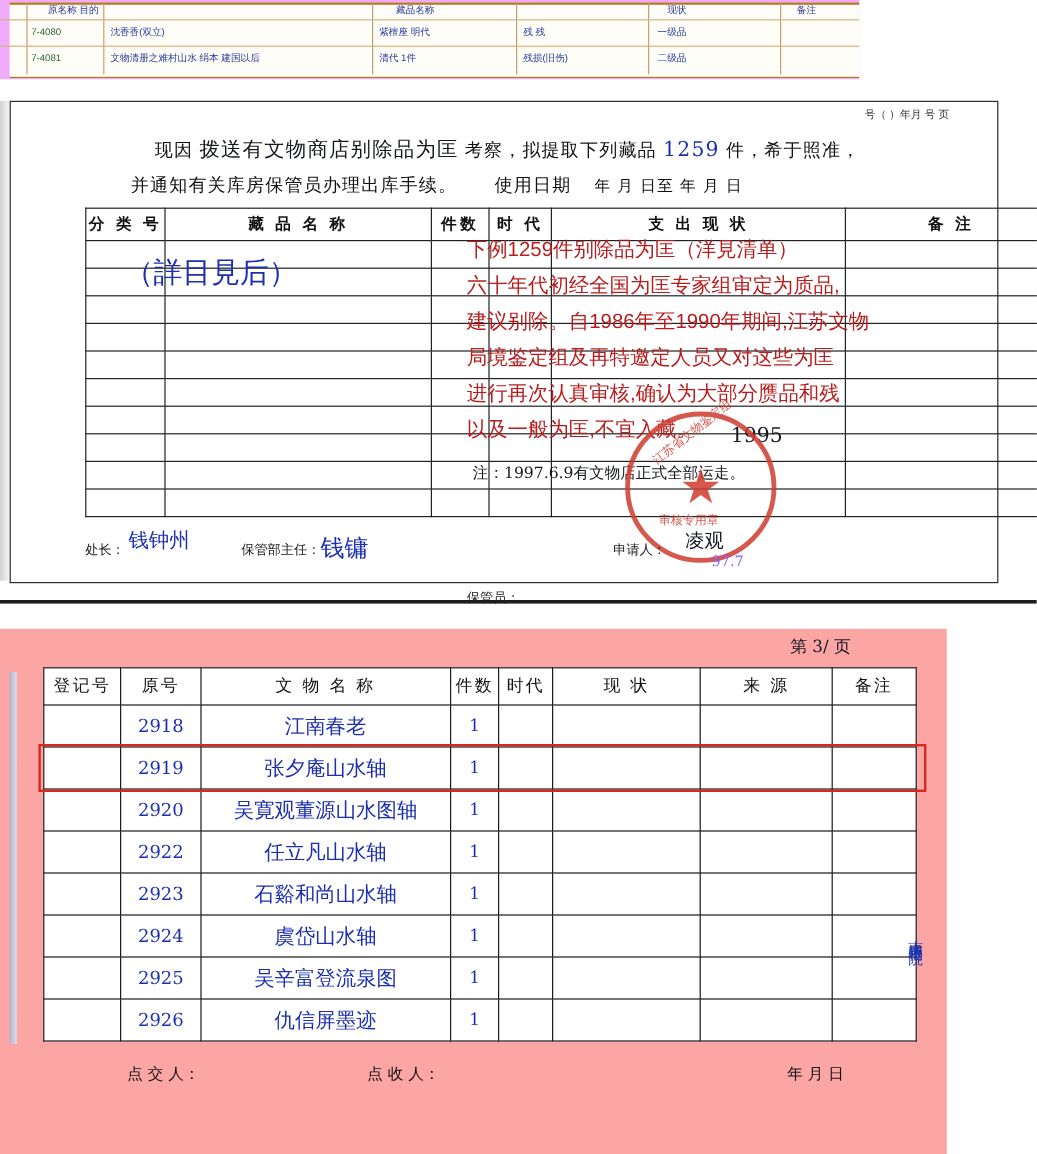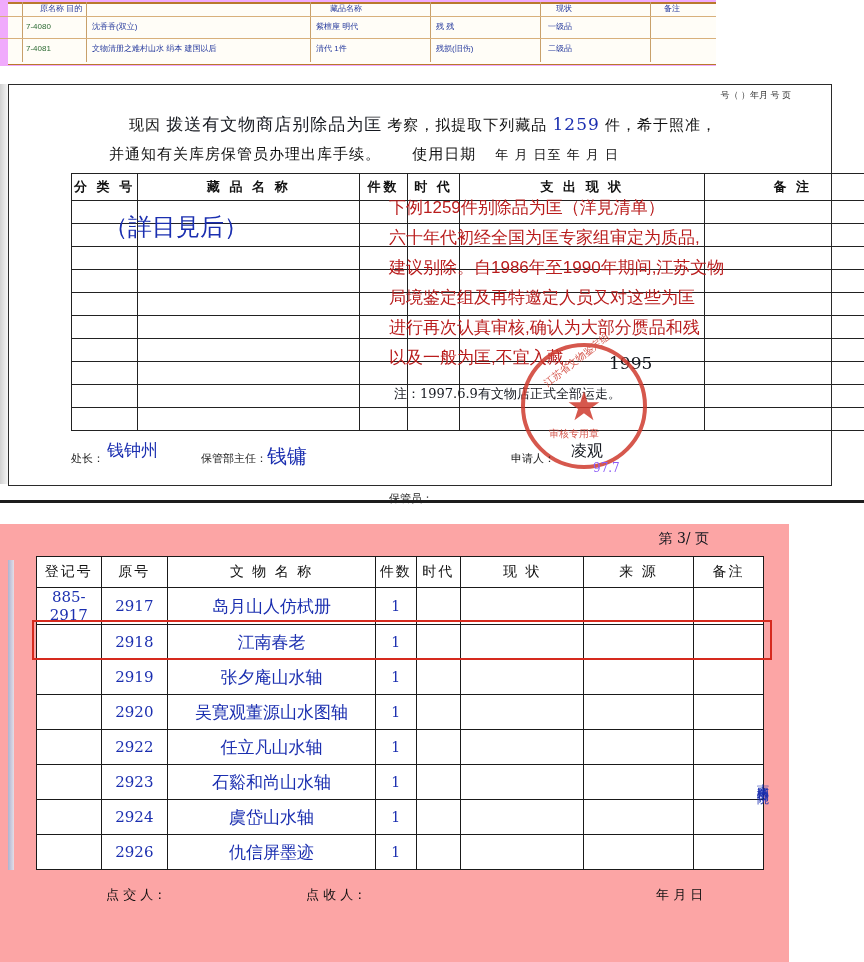--- a/index.html
+++ b/index.html
@@ -255,30 +255,20 @@
       <th class="w-dj">登记号</th>
       <th class="w-yh">原号</th>
       <th class="w-mc">文 物 名 称</th>
       <th class="w-js">件数</th>
       <th class="w-sd">时代</th>
       <th class="w-xz">现    状</th>
       <th class="w-ly">来    源</th>
       <th class="w-bz">备注</th>
     </tr>
 
-    <tr>
-      <td class="cell-dj hw">885-2917</td>
-      <td class="cell-dj hw">2917</td>
-      <td class="cell-mc hw">岛月山人仿栻册</td>
-      <td class="cell-js hw">1</td>
-      <td></td>
-      <td></td>
-      <td></td>
-      <td></td>
-    </tr>
     <tr class="hl-row">
       <td class="cell-dj hw"></td>
       <td class="cell-dj hw">2918</td>
       <td class="cell-mc hw">江南春老</td>
       <td class="cell-js hw">1</td>
       <td></td>
       <td></td>
       <td></td>
       <td></td>
     </tr>
@@ -319,20 +309,30 @@
       <td class="cell-js hw">1</td>
       <td></td>
       <td></td>
       <td></td>
       <td></td>
     </tr>
     <tr>
       <td class="cell-dj hw"></td>
       <td class="cell-dj hw">2924</td>
       <td class="cell-mc hw">虞岱山水轴</td>
+      <td class="cell-js hw">1</td>
+      <td></td>
+      <td></td>
+      <td></td>
+      <td></td>
+    </tr>
+    <tr>
+      <td class="cell-dj hw"></td>
+      <td class="cell-dj hw">2925</td>
+      <td class="cell-mc hw">吴辛富登流泉图</td>
       <td class="cell-js hw">1</td>
       <td></td>
       <td></td>
       <td></td>
       <td></td>
     </tr>
     <tr>
       <td class="cell-dj hw"></td>
       <td class="cell-dj hw">2926</td>
       <td class="cell-mc hw">仇信屏墨迹</td>

